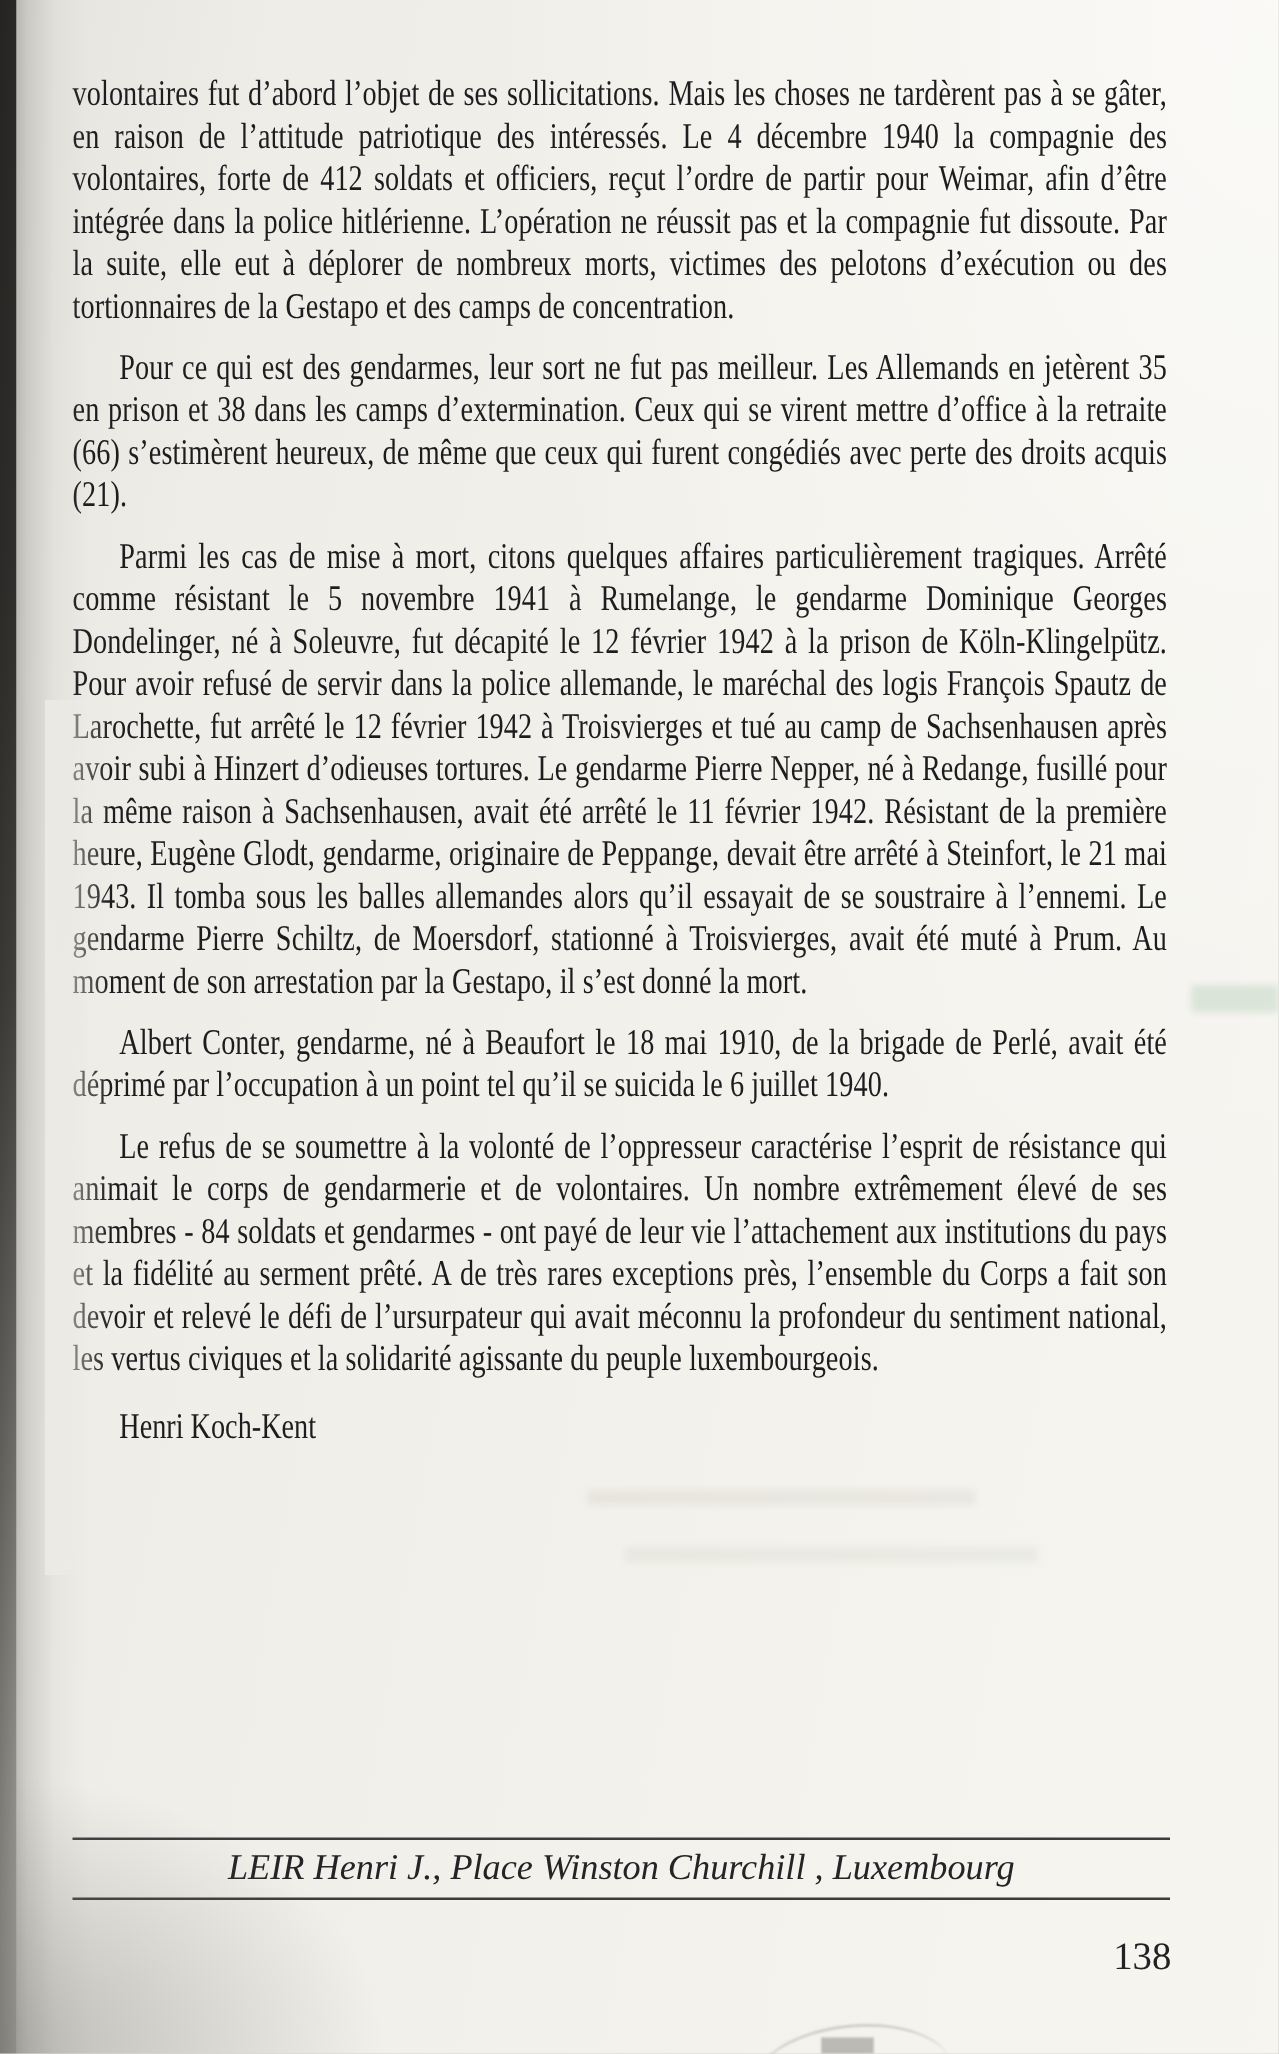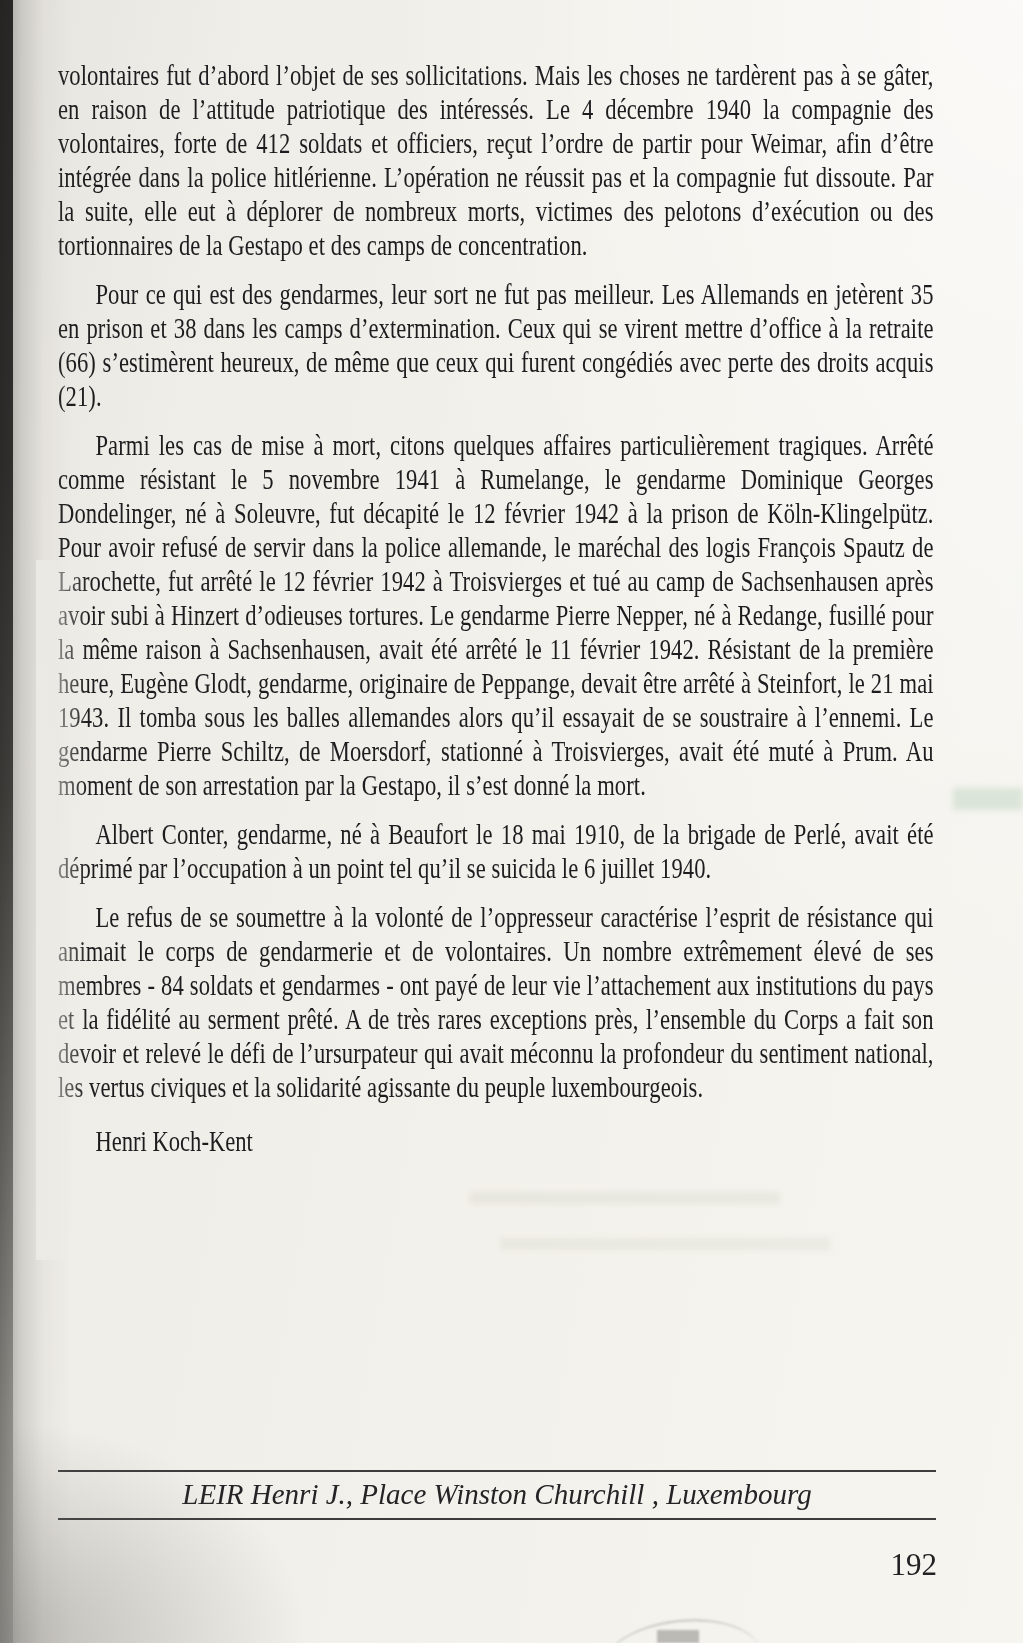--- a/index.html
+++ b/index.html
@@ -133,21 +133,21 @@
     <p class="para indent">Parmi les cas de mise à mort, citons quelques affaires particulièrement tragiques. Arrêté comme résistant le 5 novembre 1941 à Rumelange, le gendarme Dominique Georges Dondelinger, né à Soleuvre, fut décapité le 12 février 1942 à la prison de Köln-Klingelpütz. Pour avoir refusé de servir dans la police allemande, le maréchal des logis François Spautz de Larochette, fut arrêté le 12 février 1942 à Troisvierges et tué au camp de Sachsenhausen après avoir subi à Hinzert d’odieuses tortures. Le gendarme Pierre Nepper, né à Redange, fusillé pour la même raison à Sachsenhausen, avait été arrêté le 11 février 1942. Résistant de la première heure, Eugène Glodt, gendarme, originaire de Peppange, devait être arrêté à Steinfort, le 21 mai 1943. Il tomba sous les balles allemandes alors qu’il essayait de se soustraire à l’ennemi. Le gendarme Pierre Schiltz, de Moersdorf, stationné à Troisvierges, avait été muté à Prum. Au moment de son arrestation par la Gestapo, il s’est donné la mort.</p>
     <p class="para indent">Albert Conter, gendarme, né à Beaufort le 18 mai 1910, de la brigade de Perlé, avait été déprimé par l’occupation à un point tel qu’il se suicida le 6 juillet 1940.</p>
     <p class="para indent">Le refus de se soumettre à la volonté de l’oppresseur caractérise l’esprit de résistance qui animait le corps de gendarmerie et de volontaires. Un nombre extrêmement élevé de ses membres - 84 soldats et gendarmes - ont payé de leur vie l’attachement aux institutions du pays et la fidélité au serment prêté. A de très rares exceptions près, l’ensemble du Corps a fait son devoir et relevé le défi de l’ursurpateur qui avait méconnu la profondeur du sentiment national, les vertus civiques et la solidarité agissante du peuple luxembourgeois.</p>
     <div class="signature">Henri Koch-Kent</div>
   </div>
 
   <div class="footer">
     <div class="footer-text">LEIR Henri J., Place Winston Churchill , Luxembourg</div>
   </div>
 
-  <div class="page-number">192</div>
+  <div class="page-number">138</div>
 
   <div class="gutter-dark"></div>
   <div class="gutter-soft"></div>
   <div class="corner-shade"></div>
   <div class="ink-fade"></div>
   <div class="smudge smudge-a"></div>
   <div class="smudge smudge-b"></div>
   <div class="smudge smudge-c"></div>
   <div class="pencil-mark"></div>
   <div class="bottom-mark"></div>

